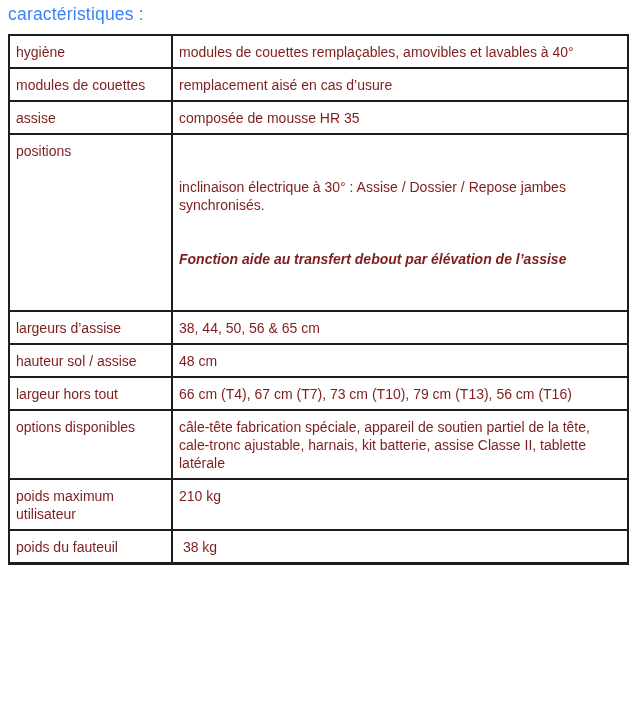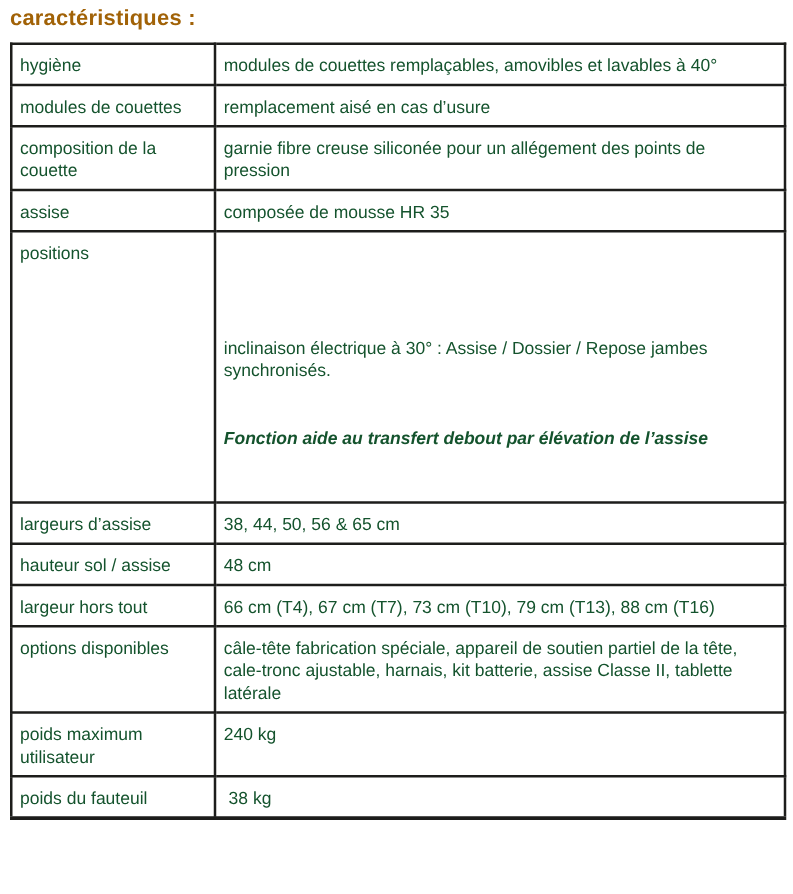--- a/index.html
+++ b/index.html
@@ -12,45 +12,45 @@
   .page {
     width: 634px;
     height: 715px;
     box-sizing: border-box;
     padding: 4px 5px 0 8px;
     background: #ffffff;
     overflow: hidden;
   }
   .title {
     font-size: 17.5px;
-    font-weight: 700;
+    font-weight: 400;
     letter-spacing: 0.2px;
     margin: 0 0 9px 0;
-    color: #a16207;
+    color: #3b82f6;
   }
   table.spec-table {
     border-collapse: collapse;
     width: 621px;
     table-layout: fixed;
     border: 2px solid #1d1d1b;
     border-bottom-width: 3px;
   }
   table.spec-table td {
     border: 2px solid #1d1d1b;
     vertical-align: top;
     font-size: 14px;
     line-height: 18px;
     padding: 7px 6px 6px 6px;
-    color: #14532d;
+    color: #7f1d1d;
     white-space: pre-wrap;
     word-wrap: break-word;
   }
   td.label-cell { width: 149px; }
   td.value-cell { width: auto; }
-  .value-part { display: block; margin-top: 40px; }
+  .value-part { display: block; }
   .value-bold {
     display: block;
     font-weight: 600;
     font-style: italic;
   }
 </style>
 </head>
 <body>
 
 <div class="page">
@@ -62,24 +62,20 @@
       <tr>
         <td class="label-cell">hygiène</td>
         <td class="value-cell">modules de couettes remplaçables, amovibles et lavables à 40°</td>
       </tr>
 
       <tr>
         <td class="label-cell">modules de couettes</td>
         <td class="value-cell">remplacement aisé en cas d’usure</td>
       </tr>
 
-      <tr>
-        <td class="label-cell">composition de la couette</td>
-        <td class="value-cell">garnie fibre creuse siliconée pour un allégement des points de pression</td>
-      </tr>
 
       <tr>
         <td class="label-cell">assise</td>
         <td class="value-cell">composée de mousse HR 35</td>
       </tr>
 
       <tr>
         <td class="label-cell">positions</td>
         <td class="value-cell">
           <span class="value-part">inclinaison électrique à 30° : Assise / Dossier / Repose jambes synchronisés.</span>
@@ -94,31 +90,31 @@
         <td class="value-cell">38, 44, 50, 56 &amp; 65 cm</td>
       </tr>
 
       <tr>
         <td class="label-cell">hauteur sol / assise</td>
         <td class="value-cell">48 cm</td>
       </tr>
 
       <tr>
         <td class="label-cell">largeur hors tout</td>
-        <td class="value-cell">66 cm (T4), 67 cm (T7), 73 cm (T10), 79 cm (T13), 88 cm (T16)</td>
+        <td class="value-cell">66 cm (T4), 67 cm (T7), 73 cm (T10), 79 cm (T13), 56 cm (T16)</td>
       </tr>
 
       <tr>
         <td class="label-cell">options disponibles</td>
         <td class="value-cell">câle-tête fabrication spéciale, appareil de soutien partiel de la tête, cale-tronc ajustable, harnais, kit batterie, assise Classe II, tablette latérale</td>
       </tr>
 
       <tr>
         <td class="label-cell">poids maximum utilisateur</td>
-        <td class="value-cell">240 kg</td>
+        <td class="value-cell">210 kg</td>
       </tr>
 
       <tr>
         <td class="label-cell">poids du fauteuil</td>
         <td class="value-cell"> 38 kg</td>
       </tr>
 
     </tbody>
   </table>
 </div>

